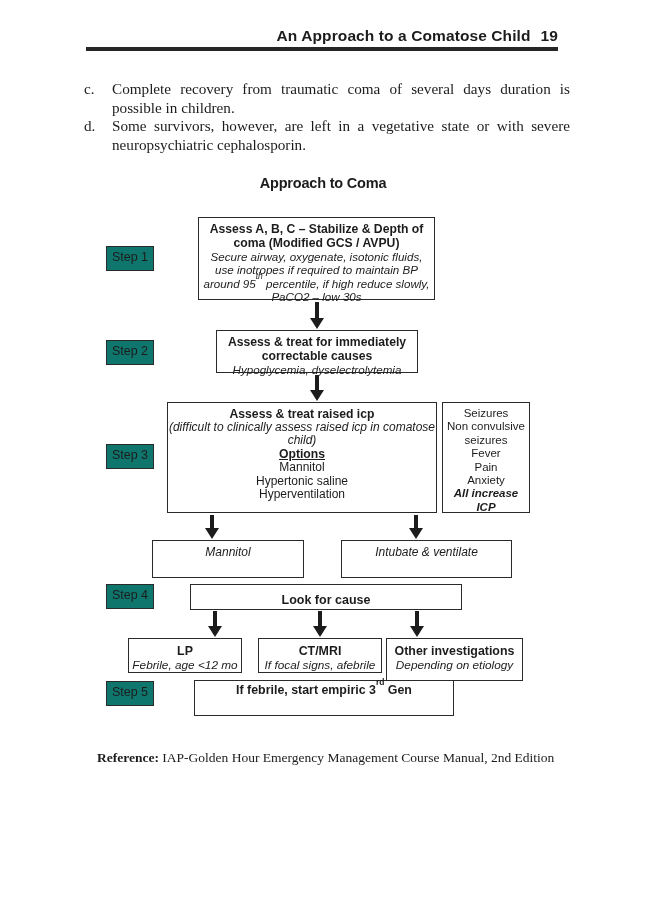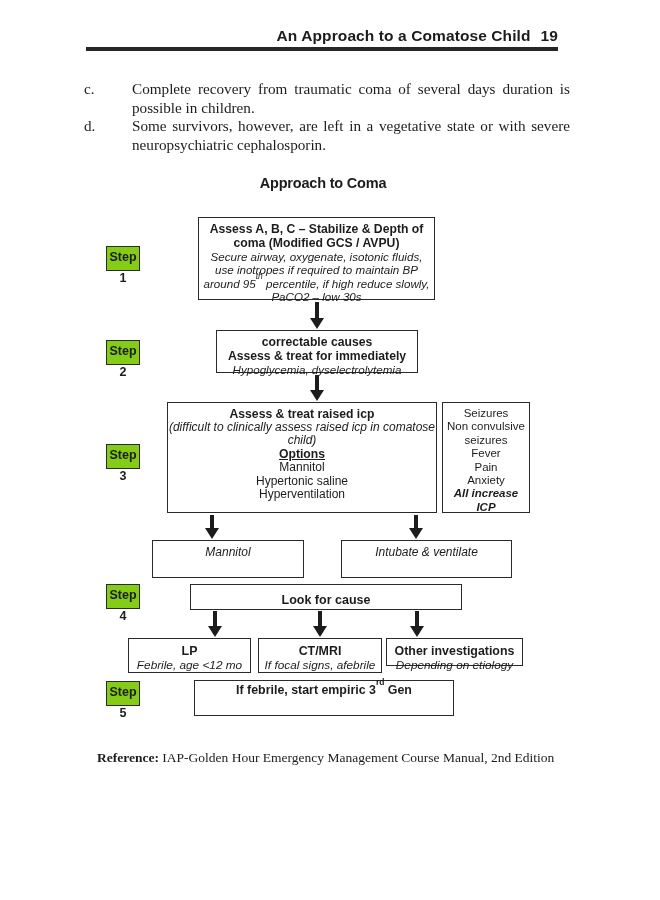--- a/index.html
+++ b/index.html
@@ -21,30 +21,30 @@
     position:absolute; left:86px; top:47px; width:472px; height:4px;
     background:#262626;
   }
   
   .notes {
     position:absolute; left:84px; top:80px; width:486px;
     font-family:"Liberation Serif", serif; font-size:15.2px; line-height:18.6px;
   }
   .note { display:flex; }
   .note-label { width:28px; flex:0 0 28px; }
-  .note-text { flex:1; text-align:justify;margin-left:20px; }
+  .note-text { flex:1; text-align:justify; }
   
   .flow-title {
     position:absolute; left:63px; top:175px; width:520px;
     text-align:center; font-weight:bold; font-size:14.5px; letter-spacing:-.2px;
   }
   .step-label {
-    position:absolute; left:106px; width:34px; height:25px;
+    position:absolute; left:106px; width:48px; height:25px;
     border:1.5px solid #2a2a2a; font-size:12.5px; text-align:center;
-    line-height:21px; background:#84cc16;font-weight:bold;
+    line-height:21px; background:#0f766e;
   }
   .fbox {
     position:absolute; border:1.5px solid #2a2a2a; background:#fff;
     text-align:center; padding-top:4px;
   }
   .bh  { font-weight:bold; font-size:12.2px; line-height:14px; }
   .bi  { font-style:italic; font-size:11.6px; line-height:13.4px; }
   .opt { font-size:12px; line-height:13.5px; }
   .opt-label { font-weight:bold; font-size:12.2px; line-height:13.5px; text-decoration:underline; }
   sup.sp { font-size:8.5px; position:relative; top:-4px; line-height:0; }
@@ -106,22 +106,22 @@
     <div class="bi"><span>around 95</span><sup class="sp">th</sup><span> percentile, if high reduce slowly,</span></div>
     <div class="bi">PaCO2 – low 30s</div>
   </div>
 
   <div class="arrow" style="left:310px;top:302px;height:27px">
       <i class="shaft"></i>
       <i class="head"></i>
     </div>
 
   <div class="fbox" style="left:216px;top:330px;width:202px;height:43px">
+    <div class="bh">Assess &amp; treat for immediately</div>
     <div class="bh">correctable causes</div>
-    <div class="bh">Assess &amp; treat for immediately</div>
     <div class="bi">Hypoglycemia, dyselectrolytemia</div>
   </div>
 
   <div class="arrow" style="left:310px;top:375px;height:26px">
       <i class="shaft"></i>
       <i class="head"></i>
     </div>
 
   <div class="fbox" style="left:167px;top:402px;width:270px;height:111px">
     <div class="bh">Assess &amp; treat raised icp</div>
@@ -168,29 +168,29 @@
     </div>
   <div class="arrow" style="left:313px;top:611px;height:26px">
       <i class="shaft"></i>
       <i class="head"></i>
     </div>
   <div class="arrow" style="left:410px;top:611px;height:26px">
       <i class="shaft"></i>
       <i class="head"></i>
     </div>
 
-  <div class="fbox" style="left:128px;top:638px;width:123px;height:35px">
+  <div class="fbox" style="left:128px;top:638px;width:114px;height:35px">
     <div class="inv-h">LP</div>
     <div class="inv-d">Febrile, age &lt;12 mo</div>
   </div>
   <div class="fbox" style="left:258px;top:638px;width:124px;height:35px">
     <div class="inv-h">CT/MRI</div>
     <div class="inv-d">If focal signs, afebrile</div>
   </div>
-  <div class="fbox" style="left:386px;top:638px;width:137px;height:28px">
+  <div class="fbox" style="left:386px;top:638px;width:137px;height:43px">
     <div class="inv-h">Other investigations</div>
     <div class="inv-d">Depending on etiology</div>
   </div>
 
   <div class="fbox" style="left:194px;top:680px;width:260px;height:36px;padding-top:2px">
     <div class="s5-line"><span>If febrile, start empiric 3</span><sup class="sp">rd</sup><span> Gen</span></div>
   </div>
 
   <div class="reference">
     <span class="ref-label">Reference:</span>

